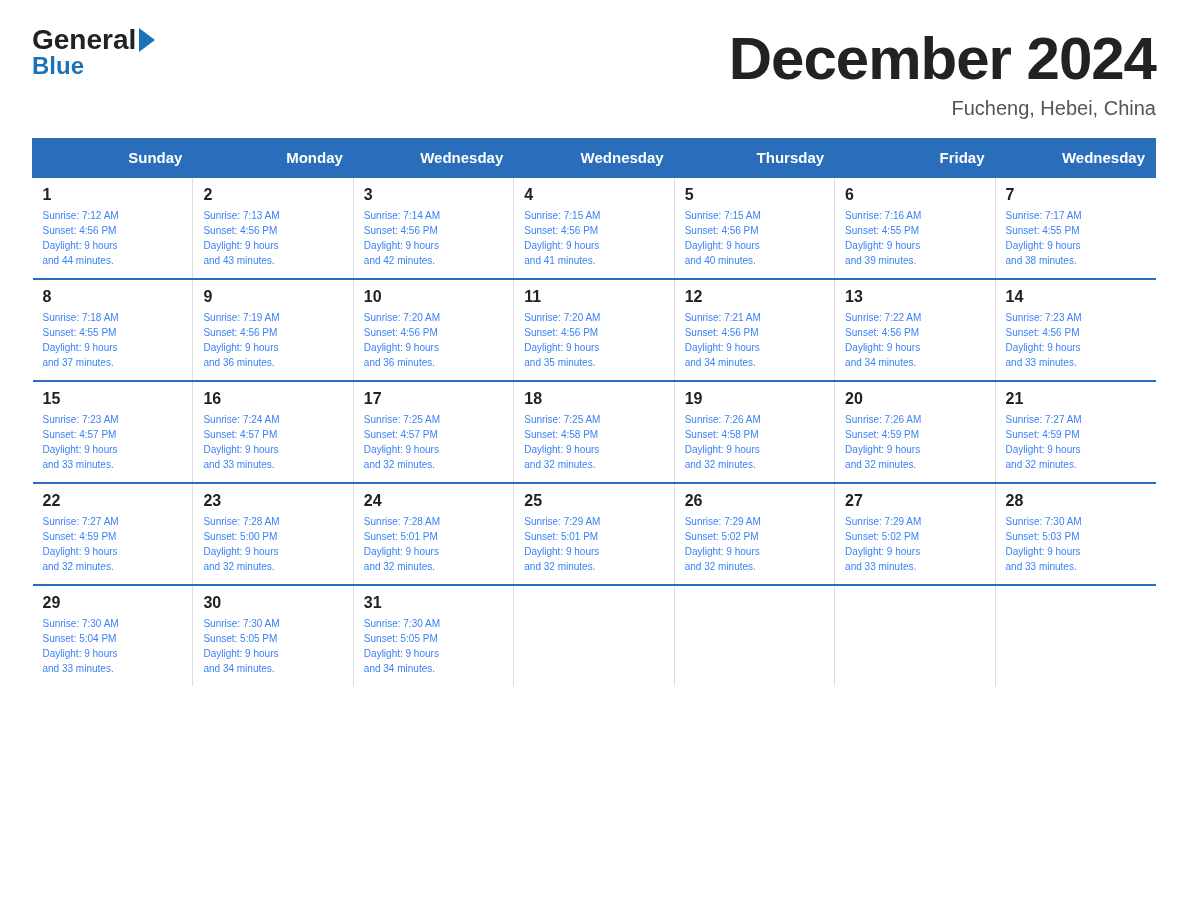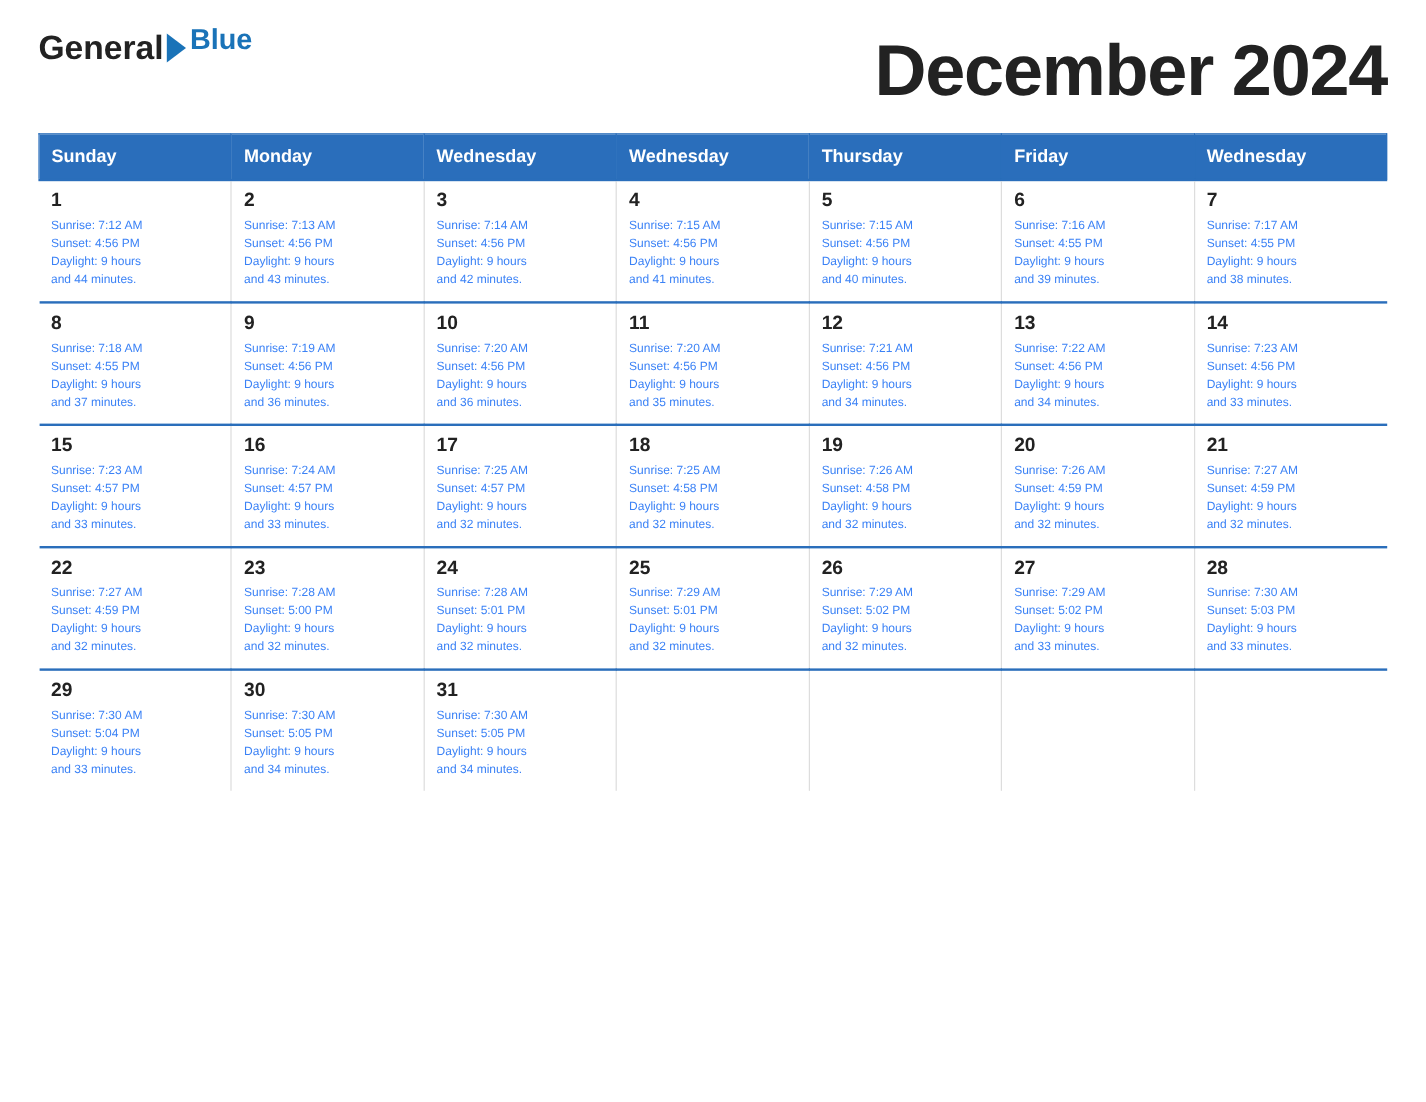--- a/index.html
+++ b/index.html
@@ -35,21 +35,21 @@
       margin-top: 4px;
     }
     .calendar thead tr {
       background: #2a6ebb;
     }
     .calendar thead th {
       color: #fff;
       font-size: 15px;
       font-weight: bold;
       padding: 10px 10px;
-      text-align: left;
+      text-align: right;
       border: 1px solid #2a6ebb;
     }
     .calendar tbody tr {
       border-top: 2px solid #2a6ebb;
     }
     .calendar tbody td {
       vertical-align: top;
       padding: 8px 10px 10px 10px;
       border: none;
       border-right: 1px solid #ddd;
@@ -72,21 +72,21 @@
     .day-info {
       font-size: 10px;
       line-height: 1.5;
       color: #3b82f6;
     }
     .empty-cell {
       background: #fff;
     }
     .logo-stacked {
       display: flex;
-      flex-direction: row;
+      flex-direction: column;
       align-items: flex-start;
     }
     .logo-line1 {
       display: flex;
       align-items: center;
     }
     .general-text {
       font-size: 28px;
       font-weight: bold;
       color: #222;
@@ -116,20 +116,21 @@
 <div class="header-row">
   <div class="logo-stacked">
     <div class="logo-line1">
       <span class="general-text">General</span>
       <span class="blue-arrow-icon"></span>
     </div>
     <div class="logo-line2">Blue</div>
   </div>
   <div class="title-section">
     <div class="month-title">December 2024</div>
+    <div class="location-title">Fucheng, Hebei, China</div>
   </div>
 </div>
 
 <table class="calendar">
   <thead>
     <tr>
     <th>Sunday</th>
         <th>Monday</th>
         <th>Wednesday</th>
         <th>Wednesday</th>

